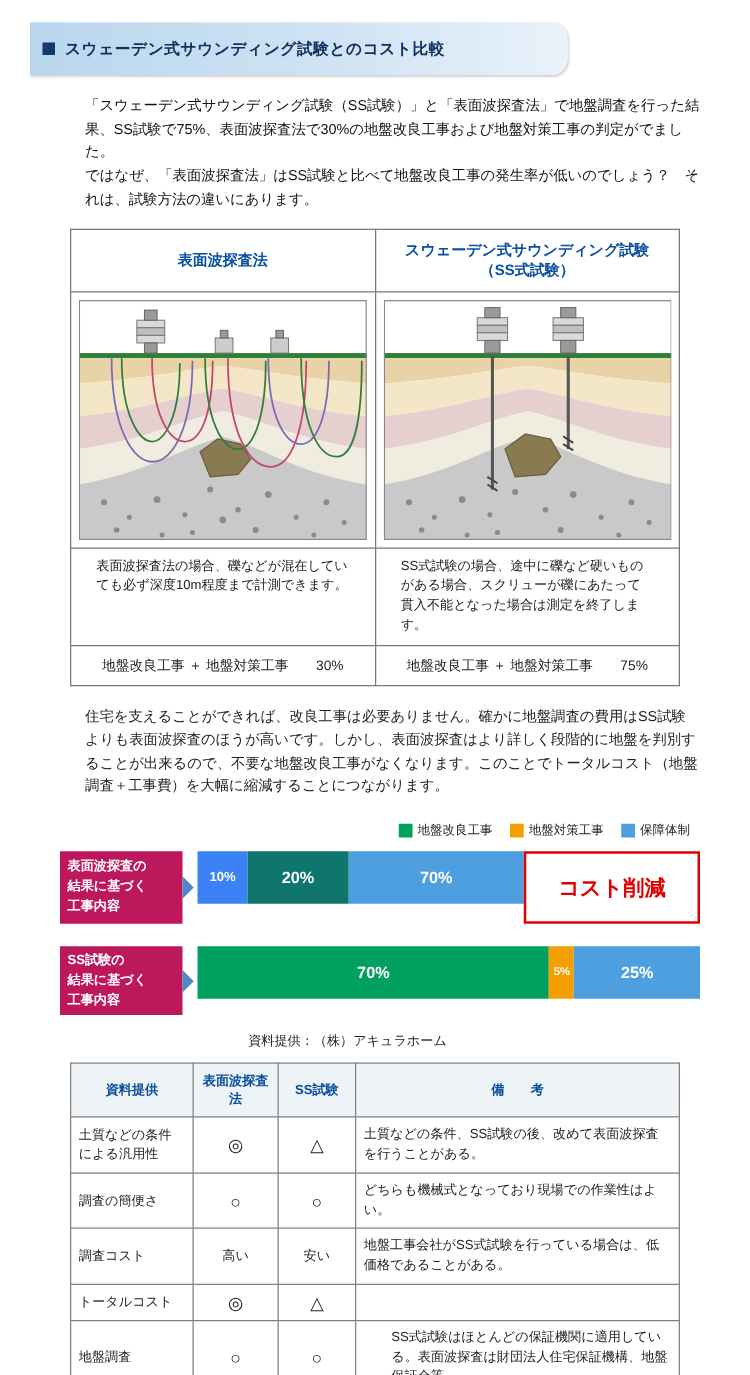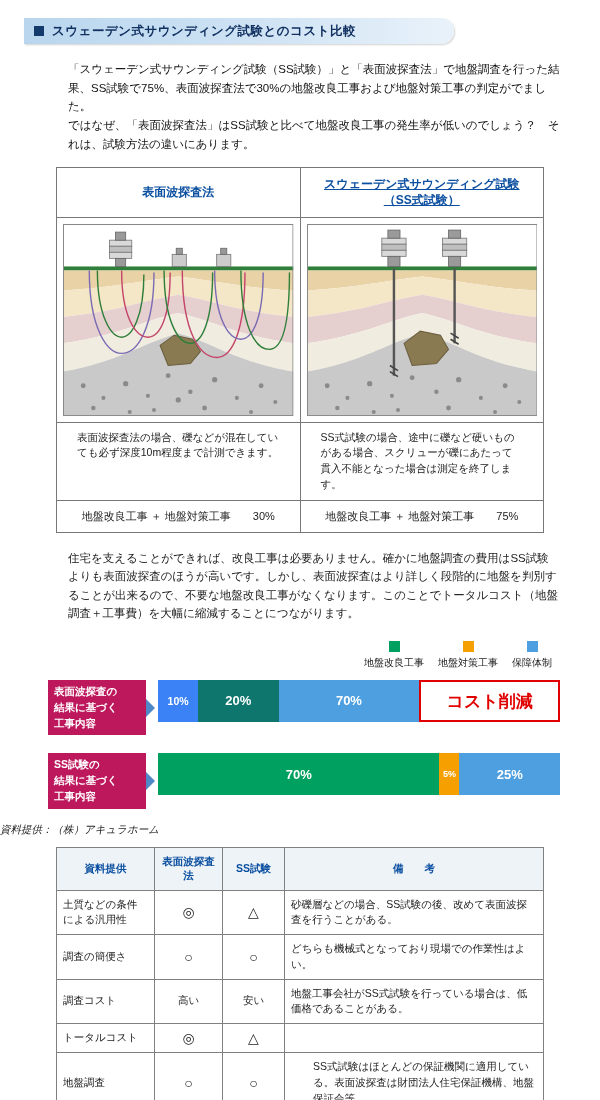--- a/index.html
+++ b/index.html
@@ -11,21 +11,21 @@
     font-size: 11px;
     color: #222;
     position: relative;
     overflow: hidden;
   }
 
   
   .header {
     margin: 18px 0 0 24px;
     width: 430px;
-    height: 26px;
+    height: 42px;
     background: linear-gradient(to right, #b9d6ee 0%, #cfe3f4 55%, #e9f2fa 100%);
     border-radius: 0 13px 13px 0;
     display: flex;
     align-items: center;
     padding-left: 10px;
     box-shadow: 1px 1px 2px rgba(0,0,0,0.18);
   }
   .header .sq {
     width: 10px; height: 10px; background: #123a6b; margin-right: 8px;
     flex: none;
@@ -87,21 +87,21 @@
   }
 
   
   .legend {
     margin: 18px 48px 0 0;
     display: flex;
     justify-content: flex-end;
     gap: 14px;
     font-size: 10px;
   }
-  .legend .item { display:flex; align-items:center; gap:4px;flex-direction:column; }
+  .legend .item { display:flex; align-items:center; gap:4px; }
   .legend .swatch { width: 11px; height: 11px; display:inline-block; }
 
   
   .barblock { margin-top: 10px; display: flex; align-items: stretch; padding-left: 48px; padding-right: 40px;}
   .barlabel {
     width: 98px;
     background: #be185d;
     color: #fff;
     font-size: 10.5px;
     font-weight: bold;
@@ -126,28 +126,27 @@
     line-height: 1.05;
     text-align:center;
   }
   .seg.small { font-size: 10.5px; }
   .costcut {
     border: 2px solid #e10000;
     color: #e10000;
     font-weight: bold;
     font-size: 17px;
     display:flex; align-items:center; justify-content:center;
-    height: 42px;
+    height: 58px;
   }
 
   .credit {
-    text-align: left;
+    text-align: center;
     margin: 14px 44px 0 0;
     font-size: 10.5px;
-    font-style: italic;
   }
 
   
   .tbl {
     margin: 10px auto 0 auto;
     width: 488px;
     border-collapse: collapse;
     font-size: 10.5px;
   }
   .tbl th, .tbl td {
@@ -179,21 +178,21 @@
 
 <div class="intro" style="white-space:pre-line;">「スウェーデン式サウンディング試験（SS試験）」と「表面波探査法」で地盤調査を行った結果、SS試験で75%、表面波探査法で30%の地盤改良工事および地盤対策工事の判定がでました。
 ではなぜ、「表面波探査法」はSS試験と比べて地盤改良工事の発生率が低いのでしょう？　それは、試験方法の違いにあります。</div>
 
 <table class="cmp">
   <tbody>
       <tr>
     <td class="head" style="width:50%;">
       <span>表面波探査法</span>
     </td>
-    <td class="head" style="width:50%;text-decoration:underline;">
+    <td class="head" style="width:50%;">
       <div>スウェーデン式サウンディング試験</div>
       <div>（SS式試験）</div>
     </td>
   </tr>
   <tr>
     <td class="figcell">
 
       <svg class="fig" viewBox="0 0 228 190">
         <defs>
           <clipPath id="clipL">
@@ -390,21 +389,21 @@
       <th>SS試験</th>
       <th>備　　考</th>
     </tr>
   </thead>
   <tbody>
     <tr>
       <td style="white-space:pre-line;line-height:1.45;">土質などの条件
 による汎用性</td>
       <td class="c" style="font-size:14px;">◎</td>
       <td class="c" style="font-size:14px;">△</td>
-      <td class="note">砂礫層などの場合、SS試験の後、改めて表面波探査を行うことがある。</td>
+      <td class="note">土質などの条件、SS試験の後、改めて表面波探査を行うことがある。</td>
     </tr>
     <tr>
       <td>調査の簡便さ</td>
       <td class="c" style="font-size:14px;">○</td>
       <td class="c" style="font-size:14px;">○</td>
       <td class="note">どちらも機械式となっており現場での作業性はよい。</td>
     </tr>
     <tr>
       <td>調査コスト</td>
       <td class="c">高い</td>

